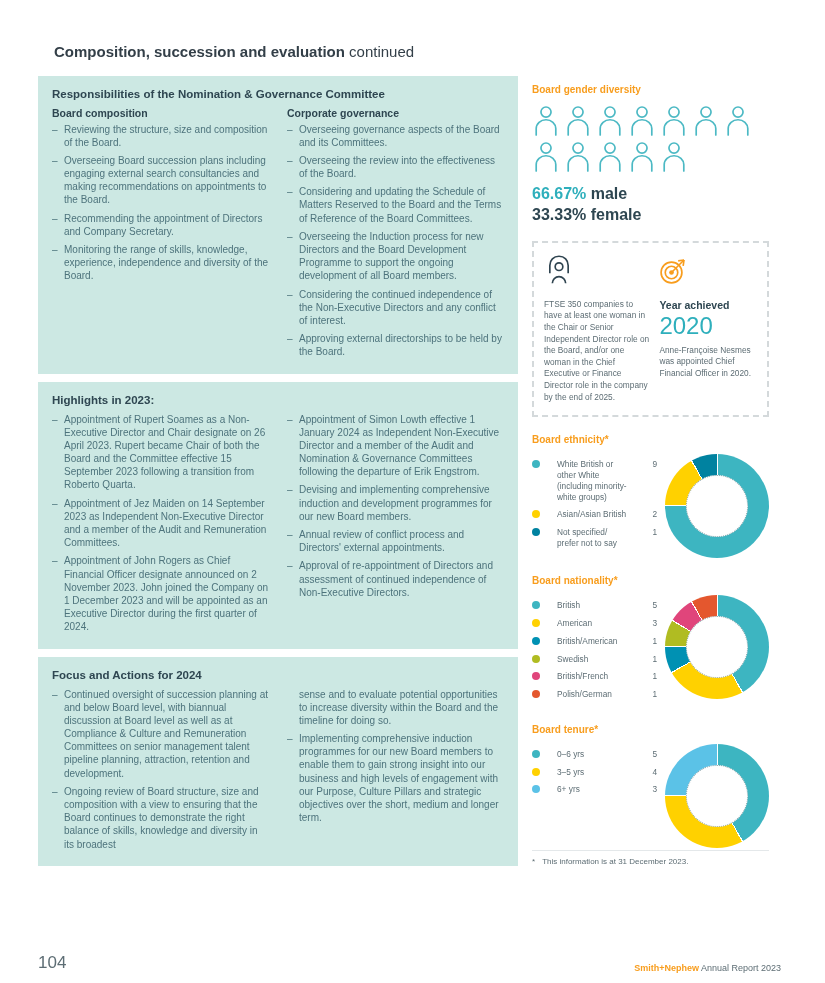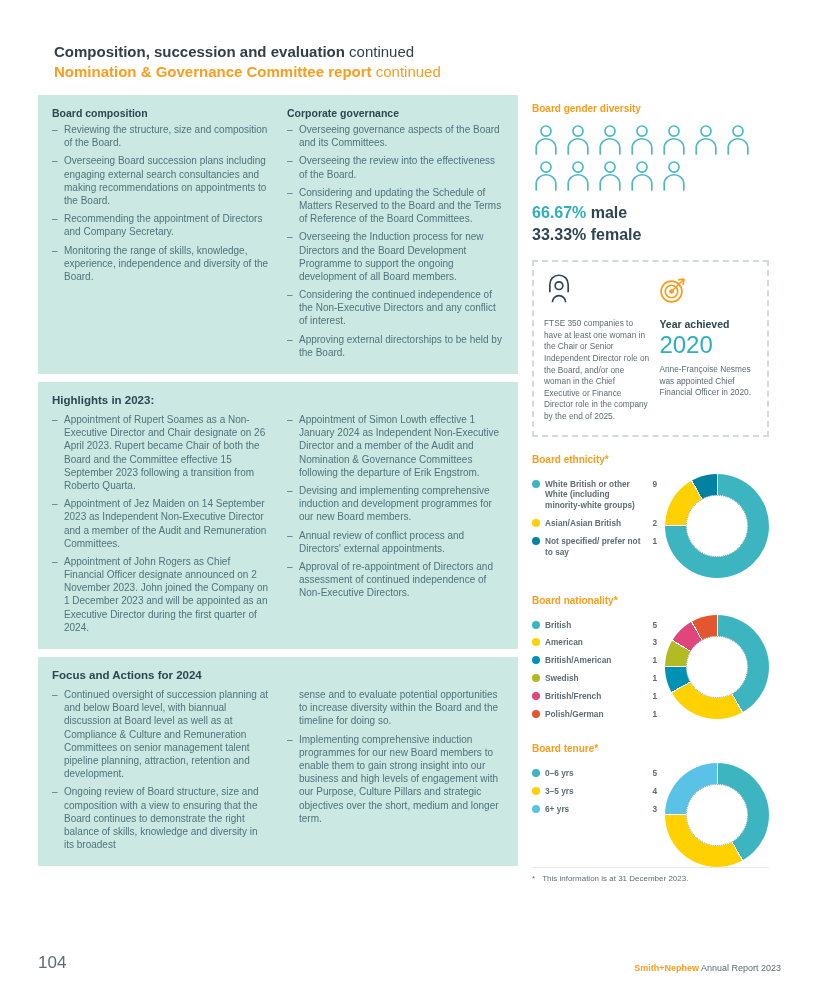--- a/index.html
+++ b/index.html
@@ -41,22 +41,22 @@
   .dashed-box{margin-top:15px;border:2px dashed #d4d9db;padding:10px 10px 12px;
               display:grid;grid-template-columns:1.08fr 1fr;gap:10px;}
   .db-icon{width:30px;height:34px;display:block;margin-bottom:12px;}
   .db-col p{margin:0;font-size:8.3px;line-height:1.4;color:#5d6d74;}
   .year-label{font-size:10.5px;font-weight:700;color:#2e4651;margin-bottom:1px;}
   .year-big{font-size:24px;color:#2eafbc;margin-bottom:5px;}
 
   .chart-sec{margin-top:17px;}
   .chart-row{display:flex;align-items:flex-start;gap:8px;}
   .legend{list-style:none;margin:0;padding:5px 0 0;flex:1;min-width:0;}
-  .legend li{display:flex;align-items:flex-start;gap:5px;margin-bottom:7px;
-             font-size:8.3px;line-height:1.3;color:#5d6d74;font-weight:bold;}
+  .legend li{display:flex;align-items:flex-start;gap:17px;margin-bottom:7px;
+             font-size:8.3px;line-height:1.3;color:#5d6d74;}
   .dot{width:8px;height:8px;border-radius:50%;flex:none;margin-top:1px;}
   .lbl{flex:1;}
   .val{flex:none;min-width:10px;text-align:right;}
   .donut{width:104px;height:104px;border-radius:50%;position:relative;flex:none;}
   .donut::after{content:"";position:absolute;inset:21px;background:#fff;border-radius:50%;
                 border:1px dotted #93a9ae;box-sizing:border-box;}
 
   .footnote{margin-top:auto;padding-top:6px;border-top:1px solid #e4e8ea;
             font-size:8px;color:#5d6d74;display:flex;gap:7px;}
 
@@ -66,28 +66,28 @@
   .brandline{font-size:9px;color:#5d6d74;}
   .brandline .brand{color:#f89d1d;font-weight:700;}
 </style>
 </head>
 <body>
 
 <div class="page">
 
   <div class="hdr">
     <div class="line l1"><span class="b">Composition, succession and evaluation</span><span> continued</span></div>
-    <div class="line l2"><span class="b">Nomination &amp; Governance Committee report</span><span> continued</span></div>
   </div>
 
   <div class="main">
 
     <div class="left">
 
       <section class="box">
+        <h2>Responsibilities of the Nomination &amp; Governance Committee</h2>
         <div class="cols">
           <div class="col">
             <h3>Board composition</h3>
             <ul>
 
             <li>Reviewing the structure, size and composition of the Board.</li>
                 <li>Overseeing Board succession plans including engaging external search consultancies and making recommendations on appointments to the Board.</li>
                 <li>Recommending the appointment of Directors and Company Secretary.</li>
                 <li>Monitoring the range of skills, knowledge, experience, independence and diversity of the Board.</li>
               </ul>

